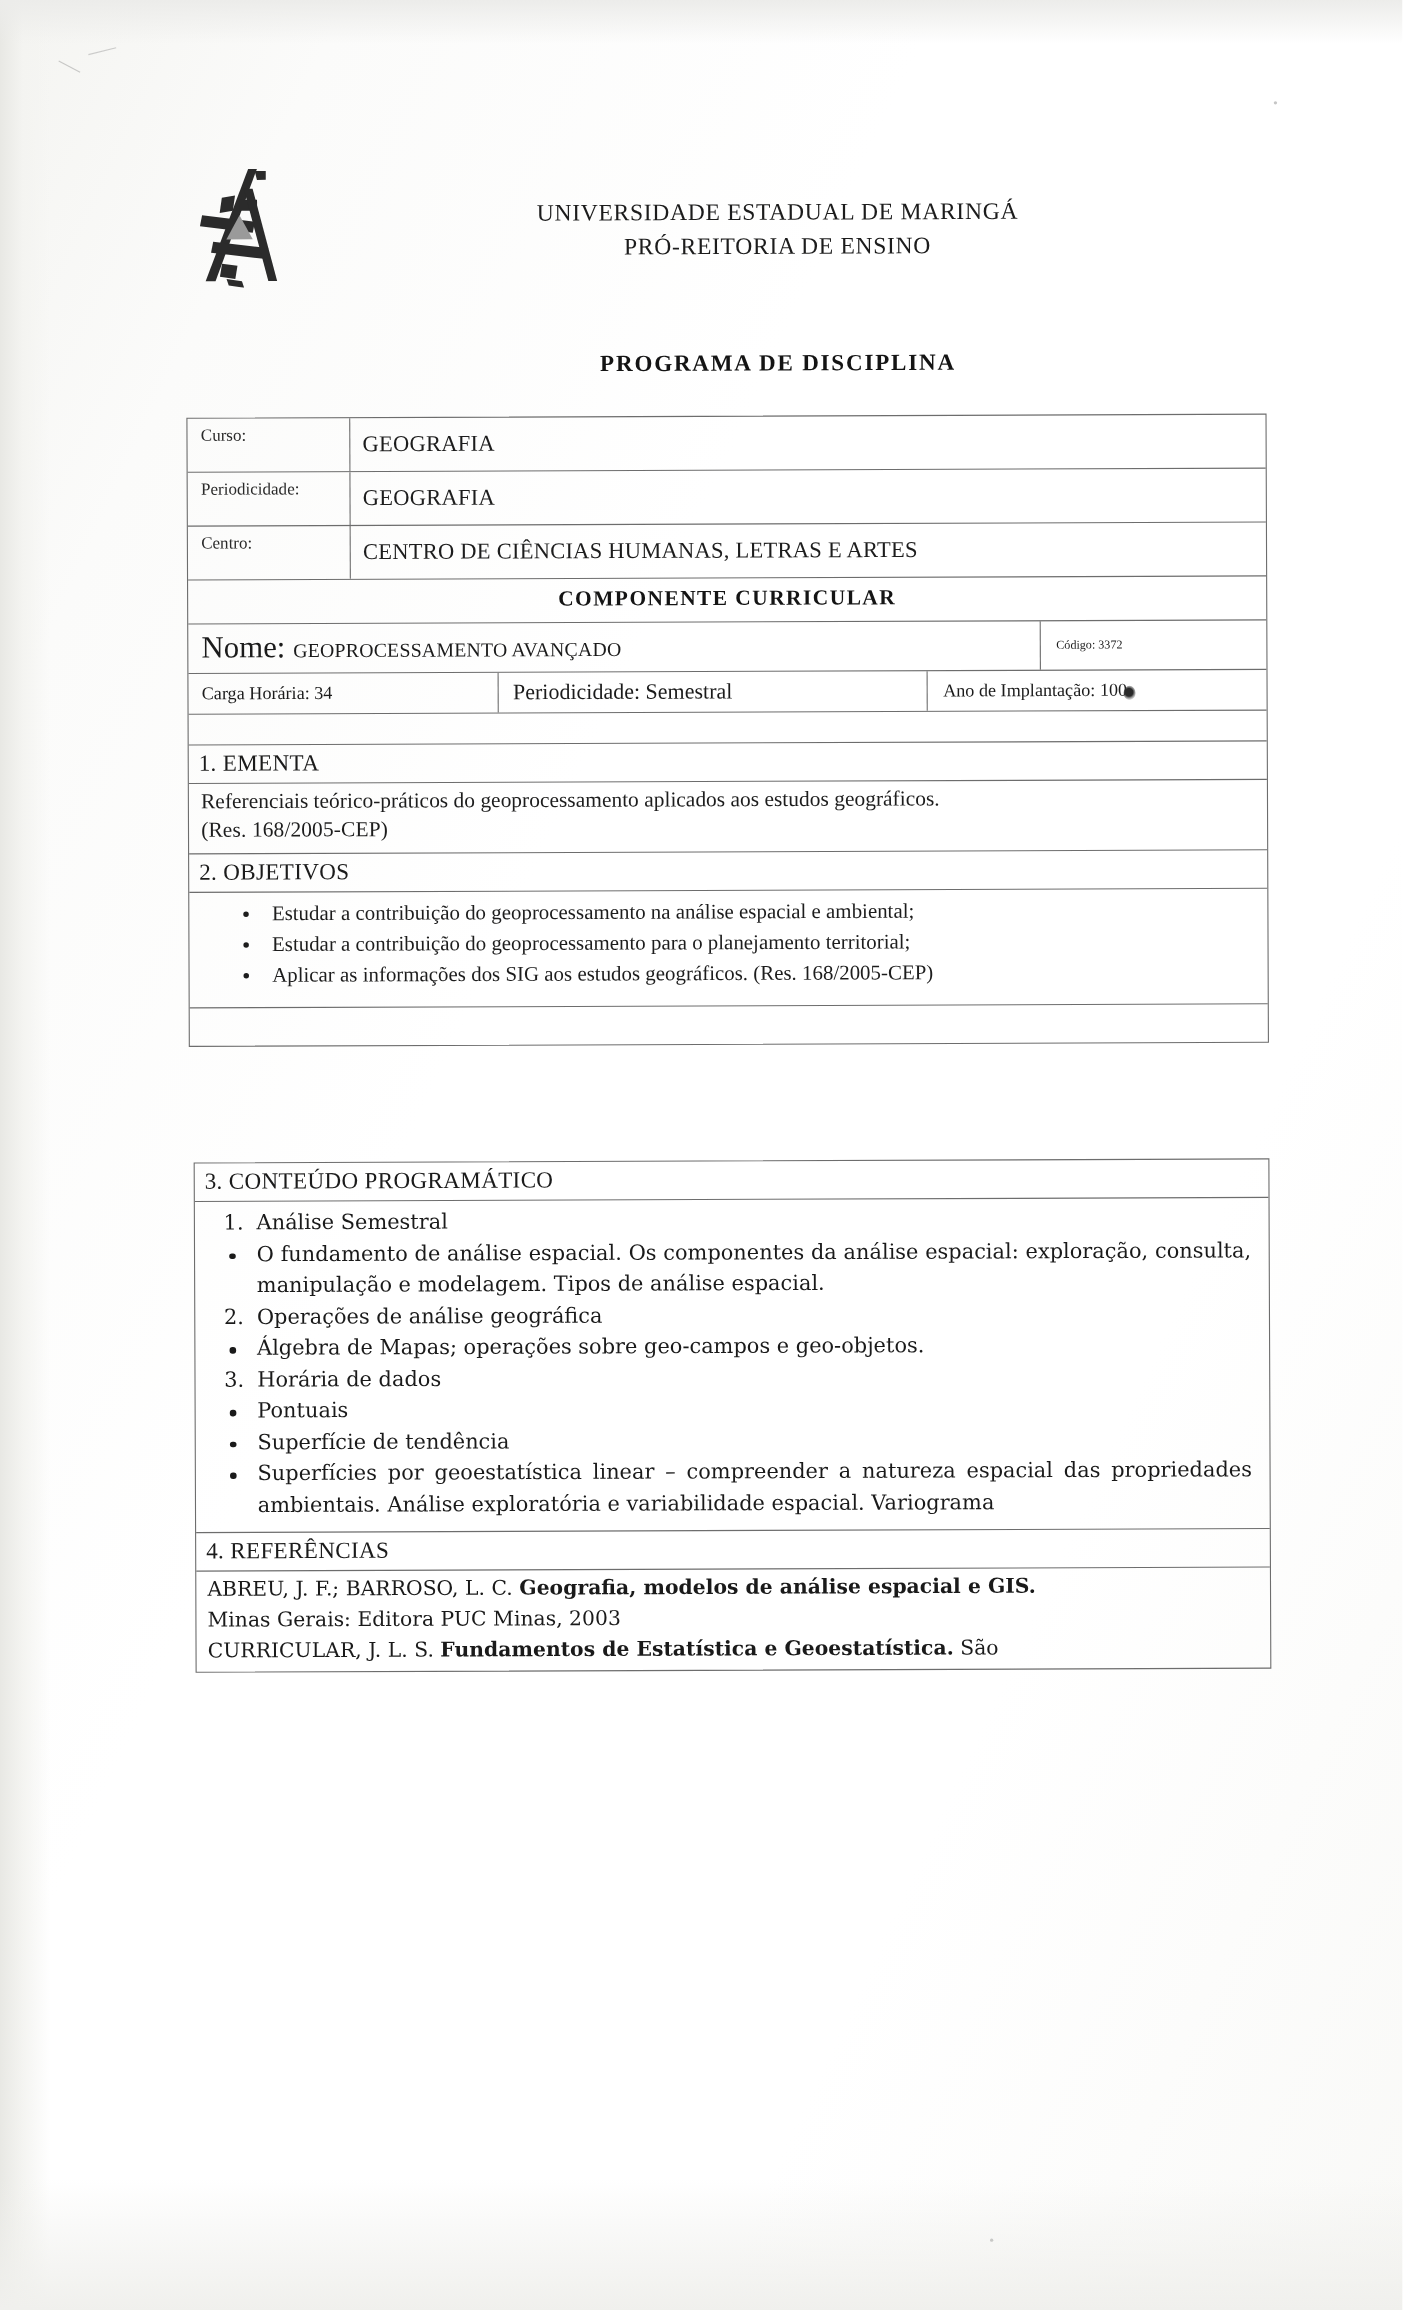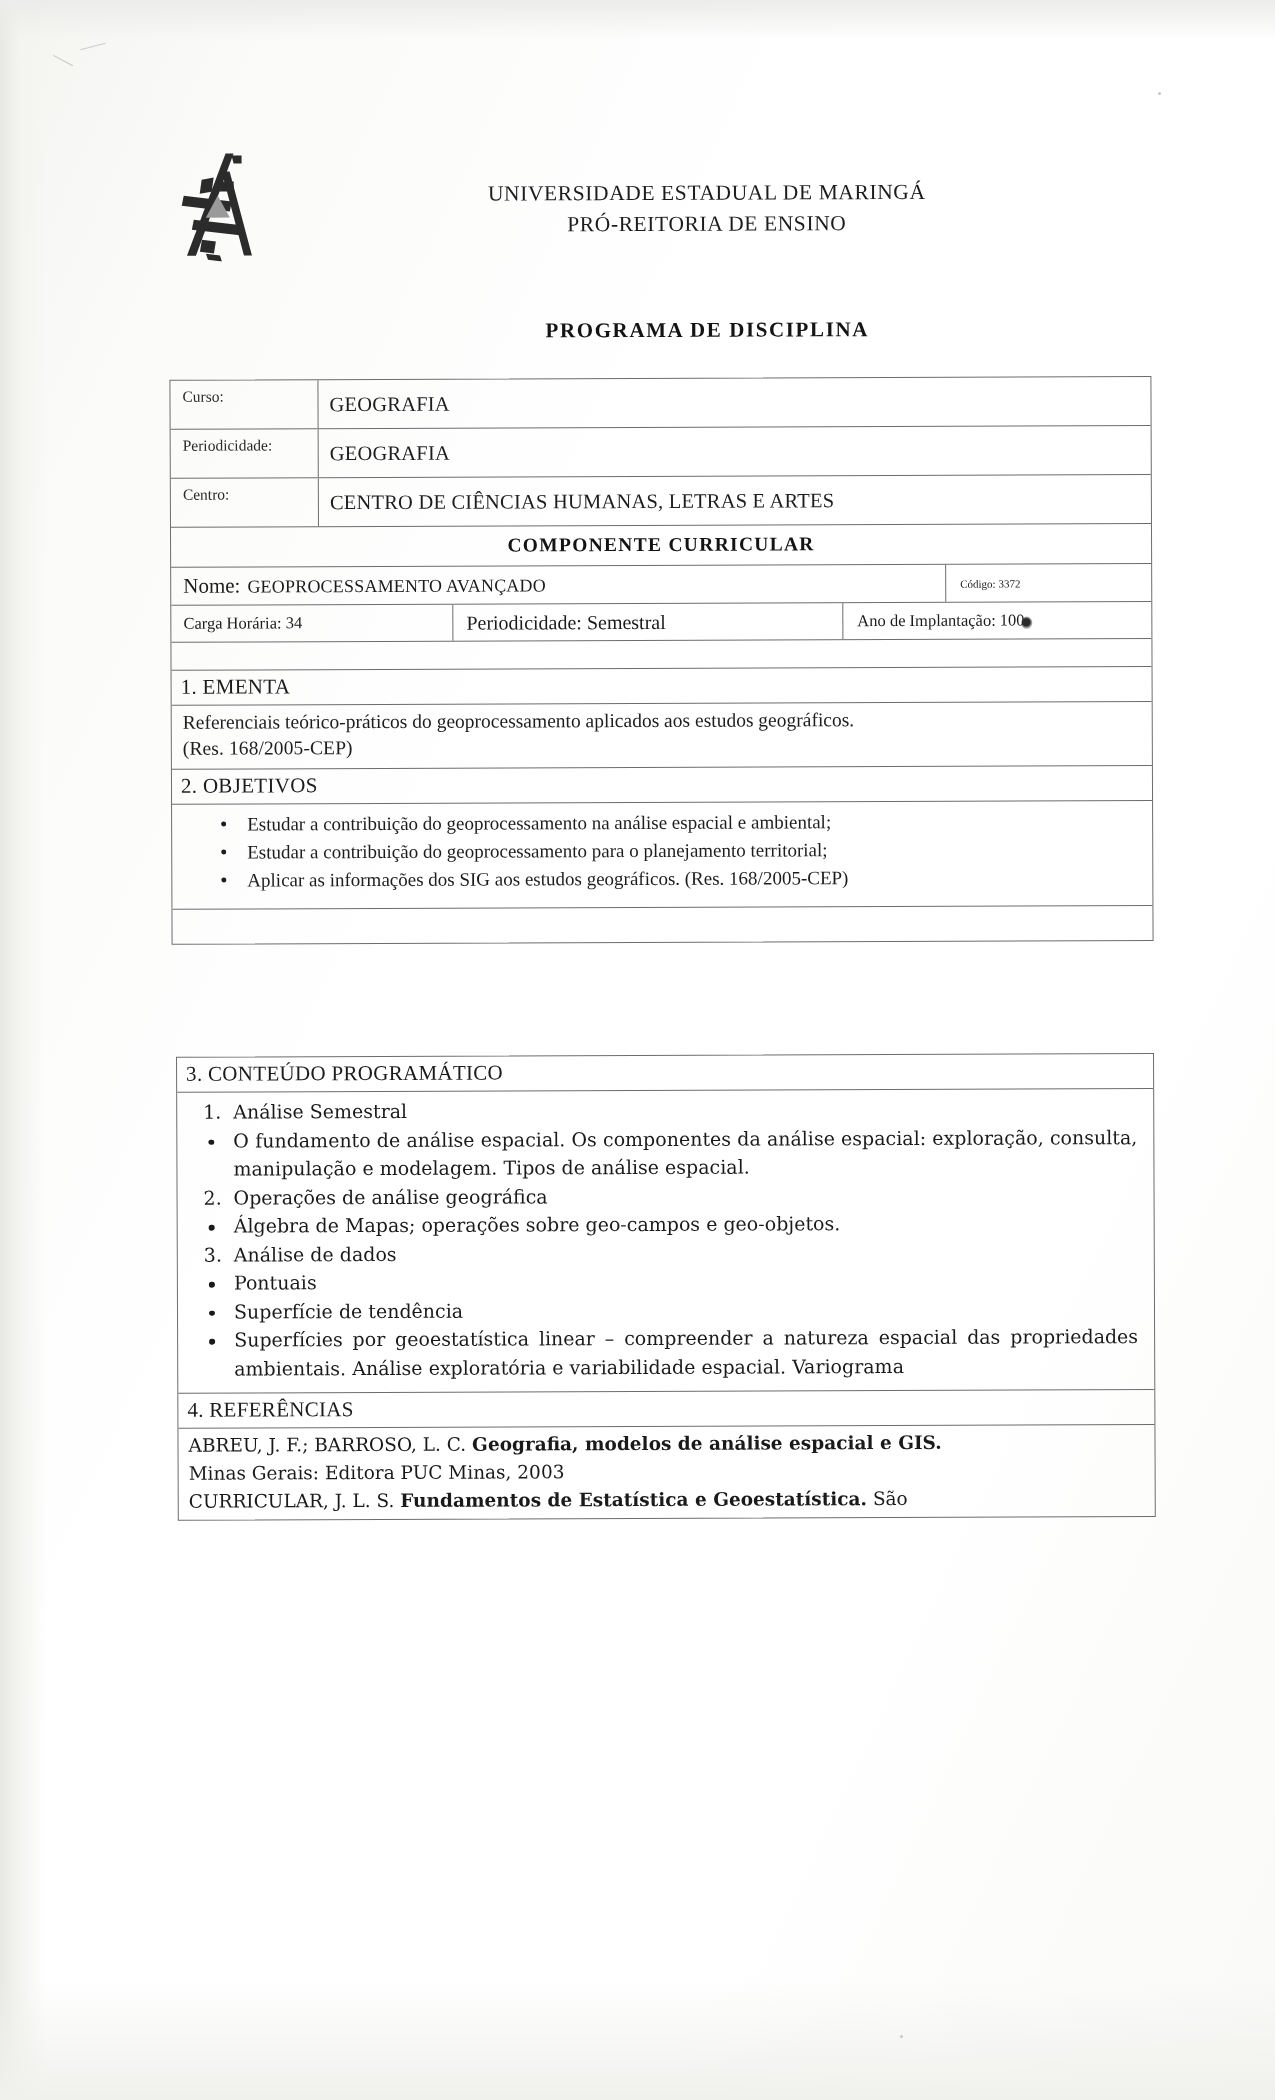--- a/index.html
+++ b/index.html
@@ -108,21 +108,21 @@
   }
 
   .row-nome{ align-items:center; }
   .nome-main{
     flex:1 1 auto;
     padding:6px 0 6px 12px;
     display:flex; align-items:baseline; gap:7px;
     border-right:1.2px solid #6d6d6d;
     box-sizing:border-box;
   }
-  .nome-main .k{ font-size:21px; }
+  .nome-main .k{ font-size:28px; }
   .nome-main .v{ font-size:18px; letter-spacing:0.2px; }
   .codigo{
     flex:0 0 205px;
     padding:8px 0 8px 14px;
     font-size:11px;
     box-sizing:border-box;
     display:flex; align-items:center;
   }
 
   .ch{
@@ -392,21 +392,21 @@
               <span class="n">2.</span>
               <span>Operações de análise geográfica</span>
             </div>
           </li>
           <li>
             <div class="bul-item">Álgebra de Mapas; operações sobre geo-campos e geo-objetos.</div>
           </li>
           <li>
             <div class="num-item">
               <span class="n">3.</span>
-              <span>Análise de dados</span>
+              <span>Horária de dados</span>
             </div>
           </li>
           <li>
             <div class="bul-item">Pontuais</div>
           </li>
           <li>
             <div class="bul-item">Superfície de tendência</div>
           </li>
           <li>
             <div class="bul-item">Superfícies por geoestatística linear – compreender a natureza espacial das propriedades ambientais. Análise exploratória e variabilidade espacial. Variograma</div>

